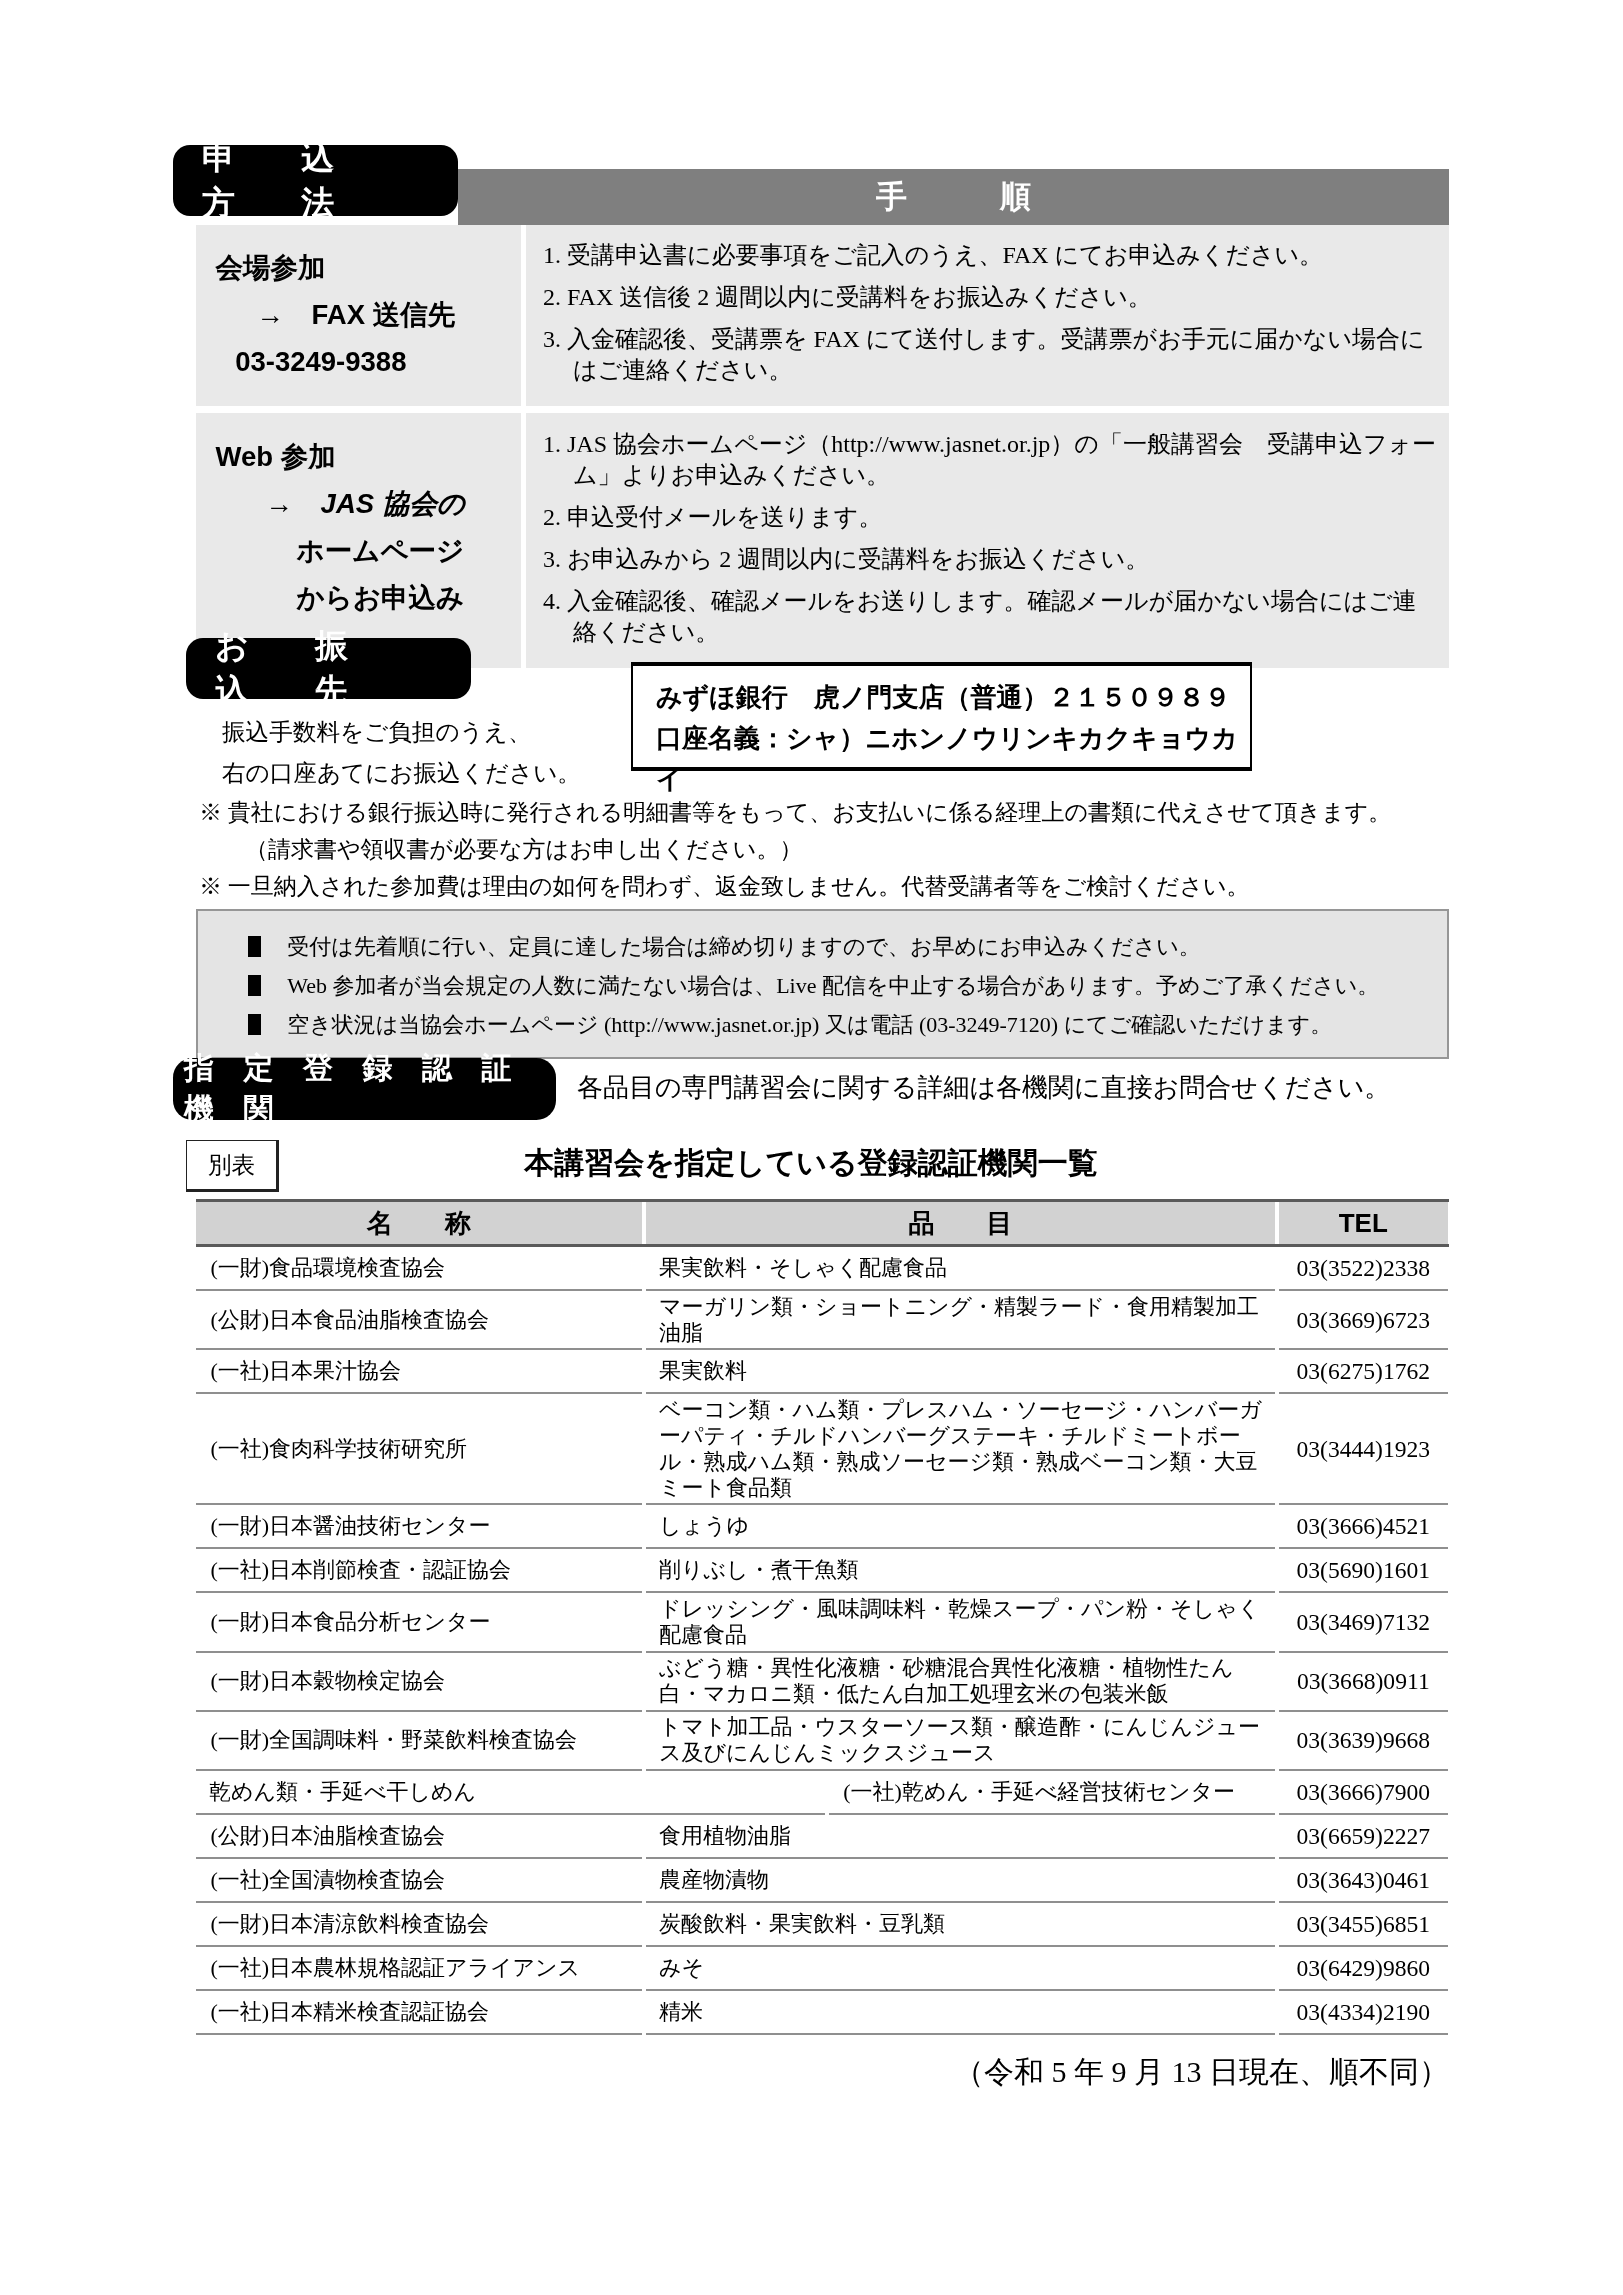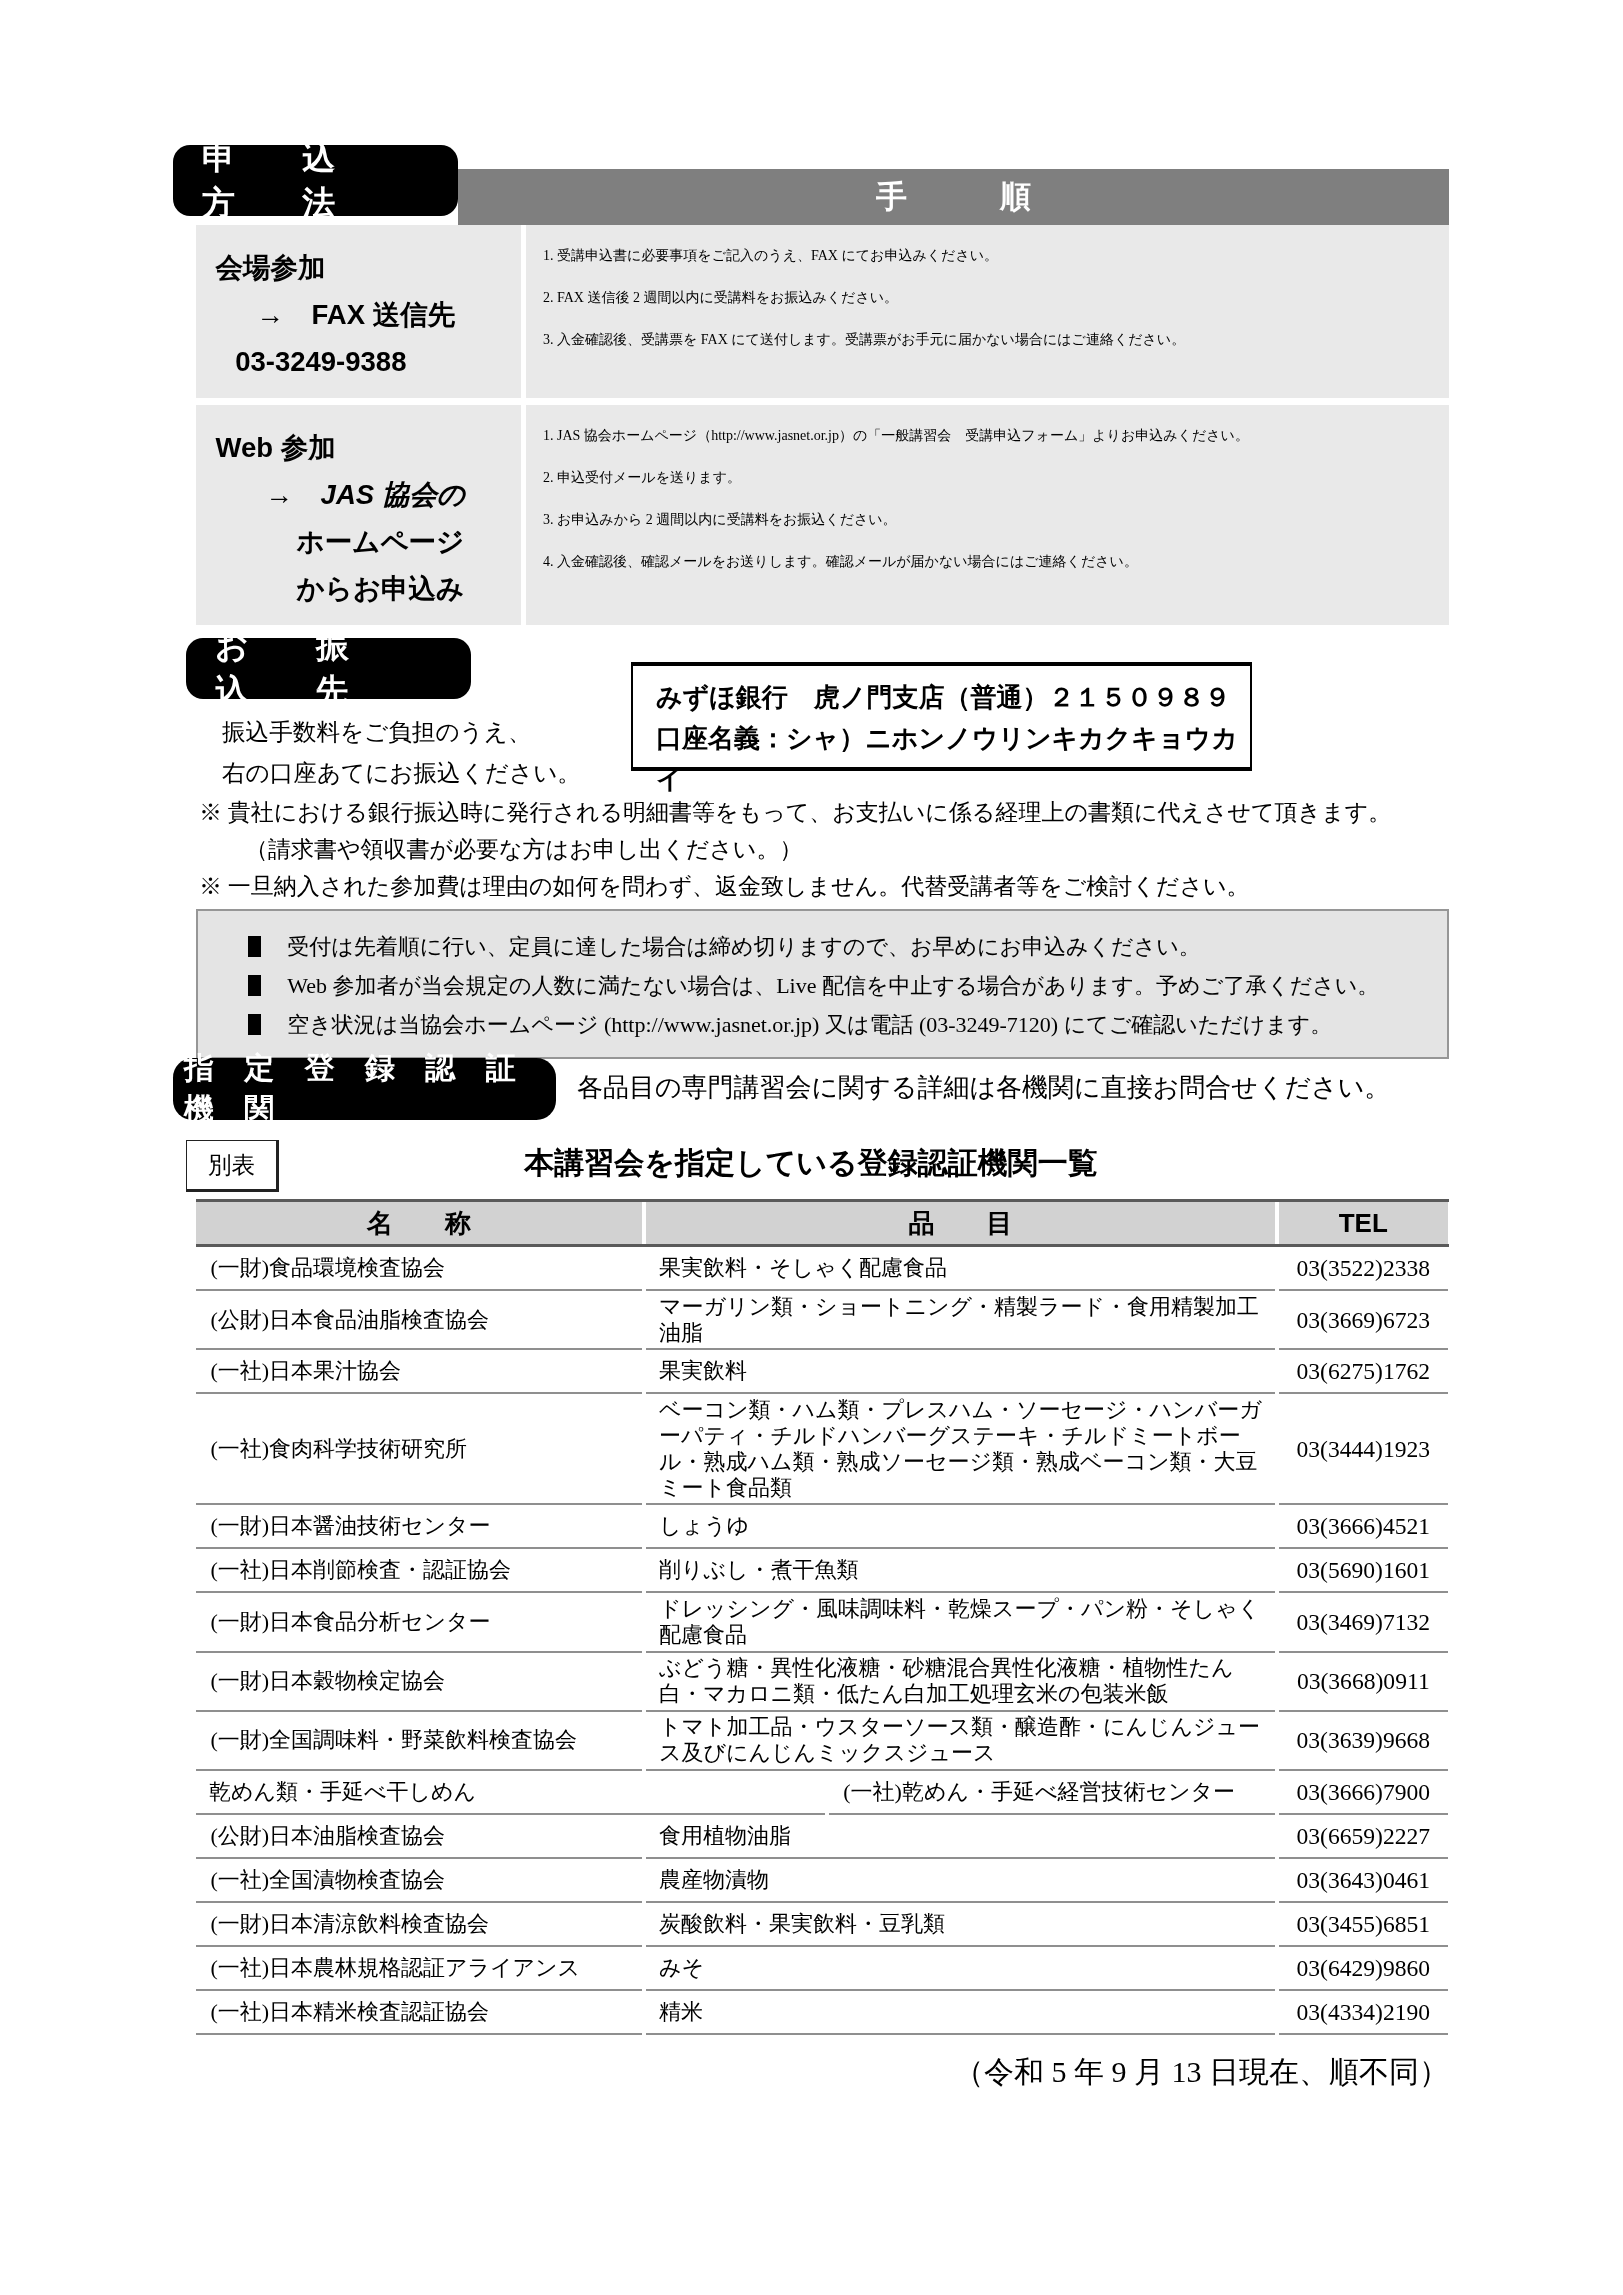--- a/index.html
+++ b/index.html
@@ -6,21 +6,21 @@
   #page{
     position:relative;
     width:1623px;height:2295px;
     background:#ffffff;
     font-family:"Liberation Serif", serif;
     color:#000;
     overflow:hidden;
   }
   .badge{
     background:#000;color:#fff;
-    font-family:Liberation Sans, sans-serif;
+    font-family:Liberation Serif, serif;
     font-weight:bold;
     display:flex;align-items:center;justify-content:center;
     border-radius:17px;
     box-sizing:border-box;
   }
   
   .apply-section{position:absolute;left:173px;top:145px;width:1276px;}
   .apply-badge{
     position:absolute;left:0;top:0;z-index:2;
     width:285px;height:71px;
@@ -44,21 +44,21 @@
     font-size:27.5px;line-height:47px;
   }
   .m-line{white-space:nowrap;}
   .row-venue .m-line-1{margin-left:41px;}
   .row-venue .m-line-2{margin-left:19.6px;}
   .row-web .m-line-1{margin-left:50px;font-style:italic;}
   .row-web .m-line-2{margin-left:81px;}
   .row-web .m-line-3{margin-left:81px;}
   .s-cell{flex:1;box-sizing:border-box;padding:15.7px 11.8px 9.2px 17px;}
   .step{
-    font-size:14px;line-height:31px;
+    font-size:24px;line-height:31px;
     margin:0 0 11px 0;
     padding-left:30px;text-indent:-30px;
   }
   
   .transfer-section{position:absolute;left:173px;top:638px;width:1276px;}
   .transfer-badge{
     width:285px;height:61px;margin-left:13px;
     font-size:33px;letter-spacing:29px;padding-left:29px;
   }
   .transfer-note-lines{margin:13px 0 0 49px;font-size:23.6px;line-height:41px;}

